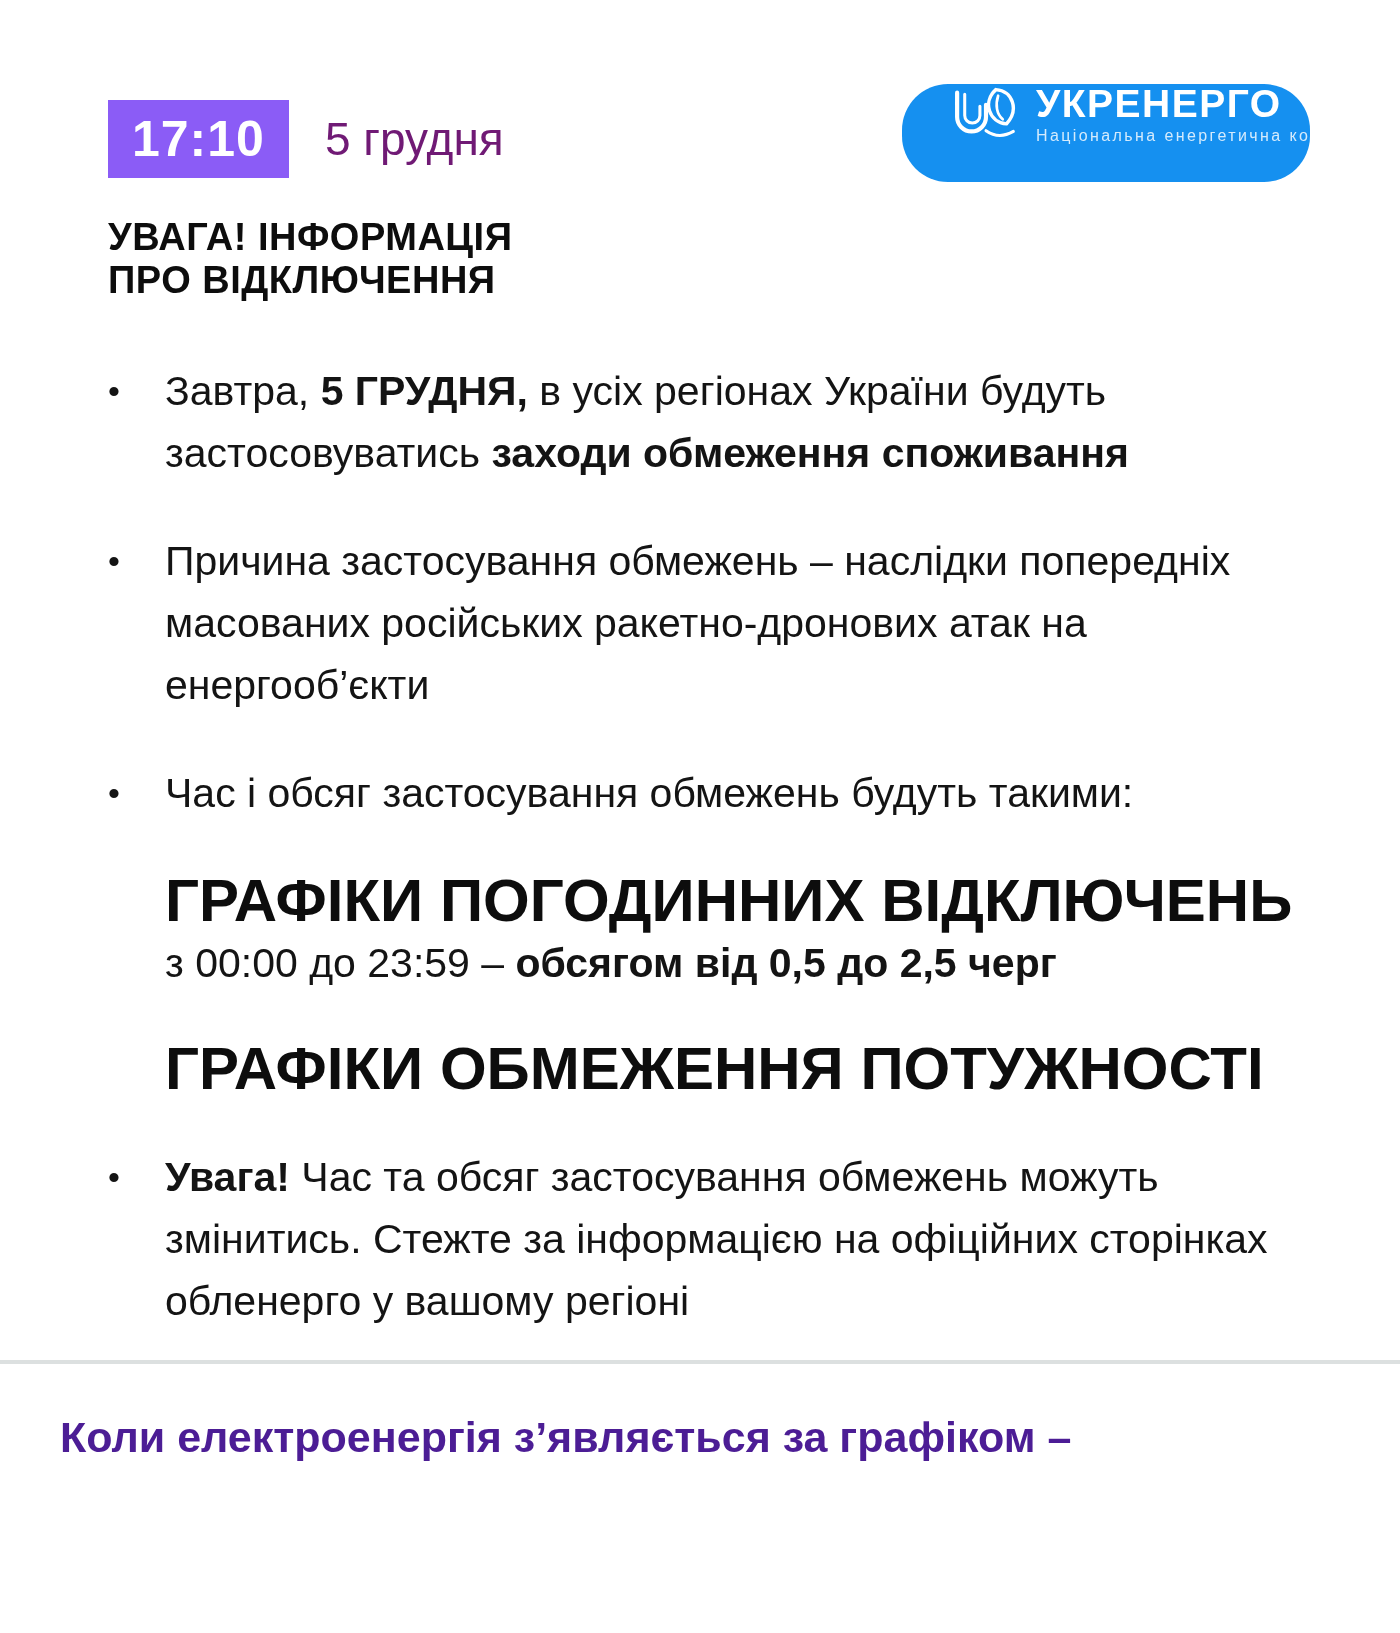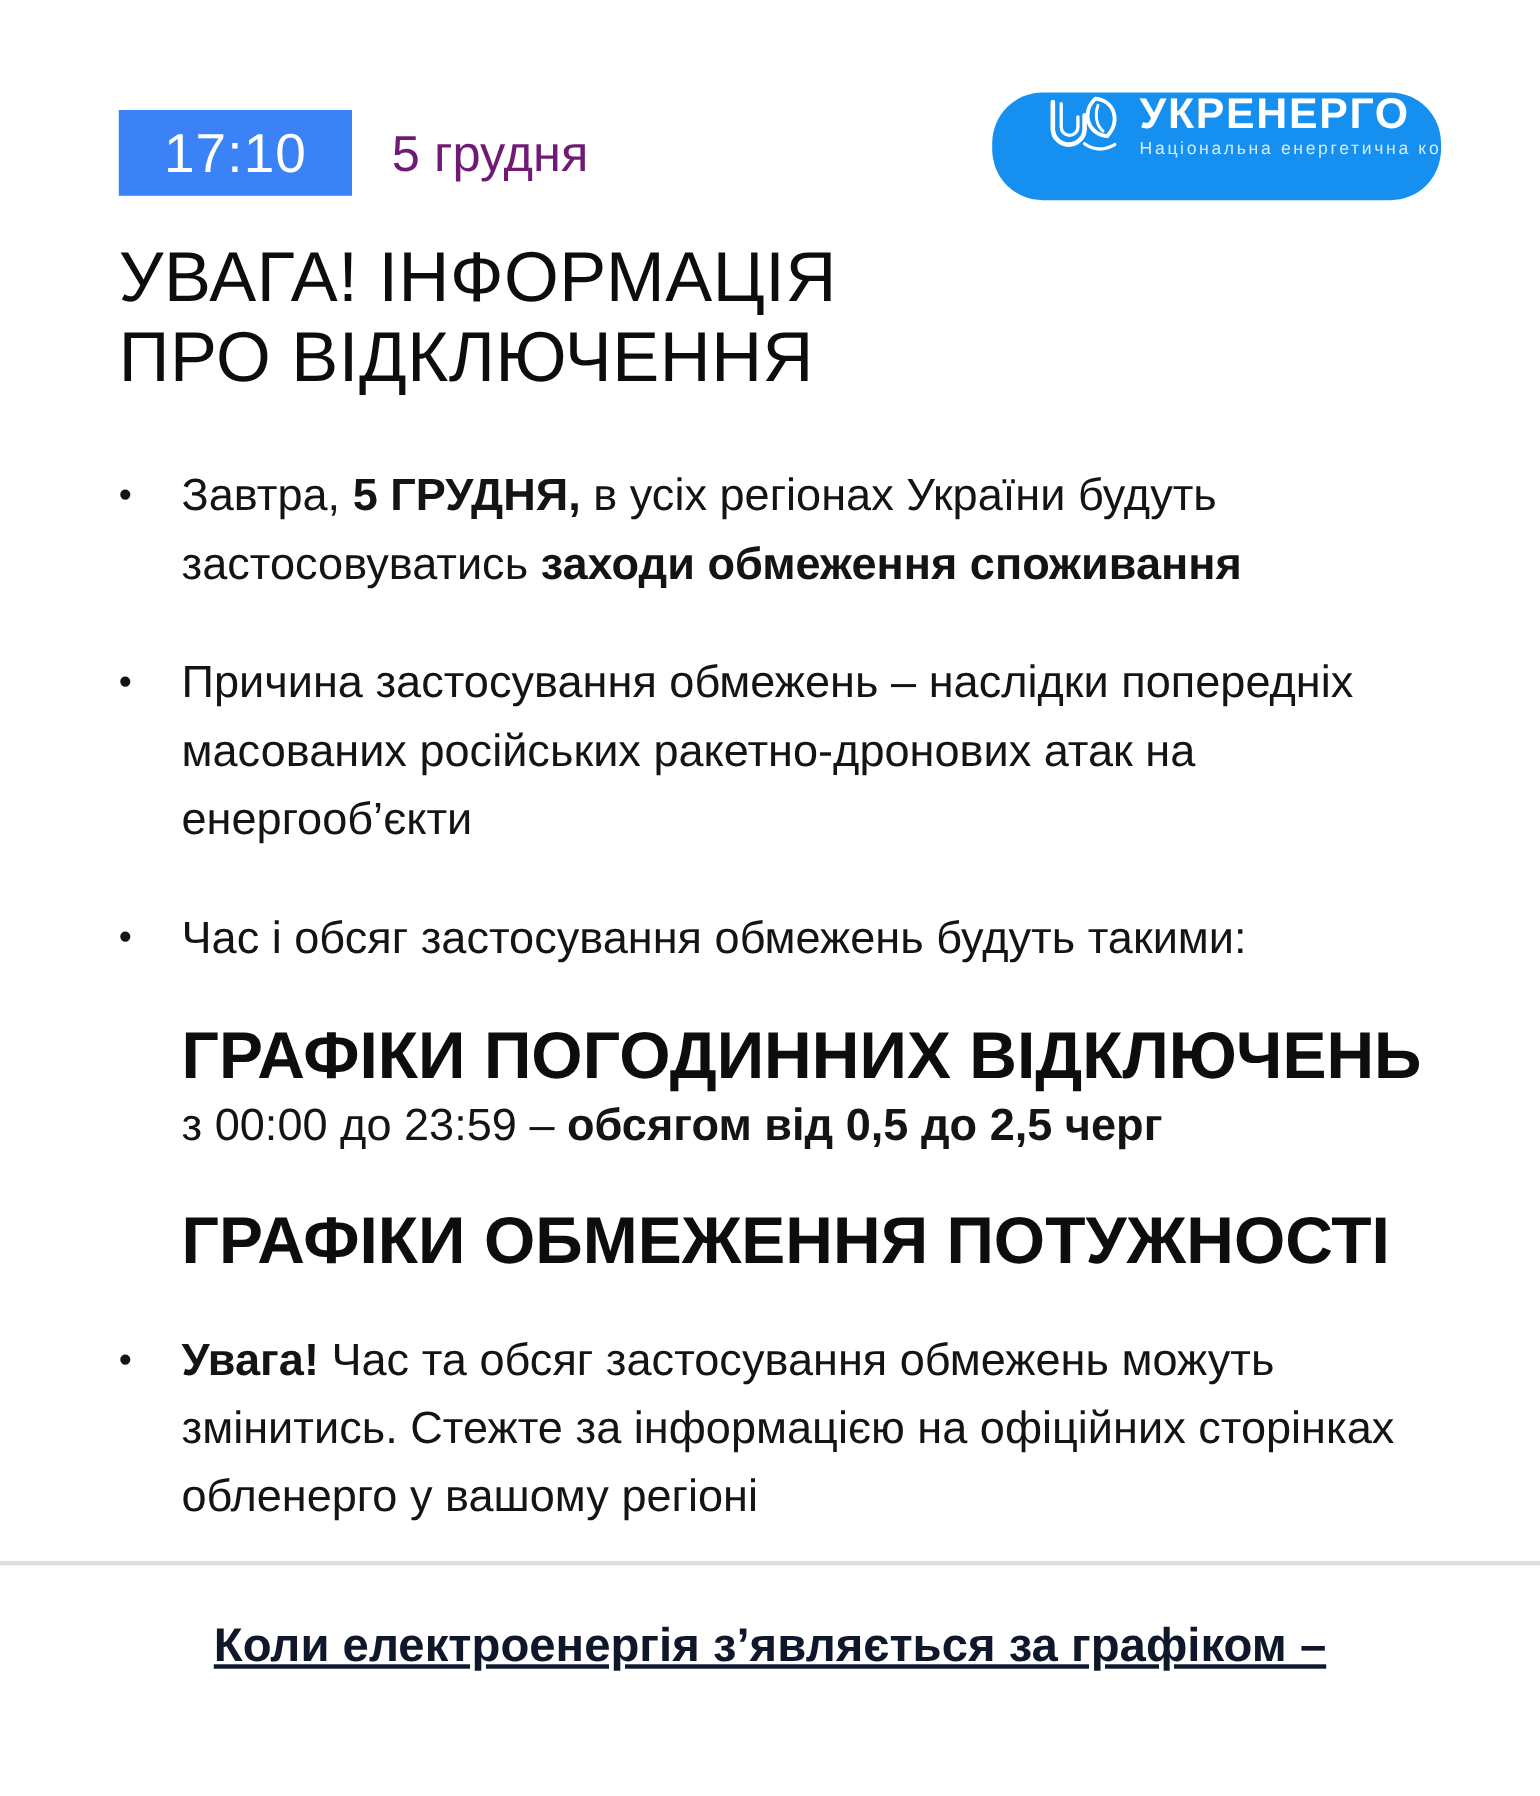--- a/index.html
+++ b/index.html
@@ -18,26 +18,26 @@
     box-sizing: border-box;
   }
 
   
   .header-row {
     display: flex;
     align-items: center;
     gap: 36px;
   }
   .time-badge {
-    background: #3b82f6;
+    background: #8b5cf6;
     color: #ffffff;
     font-size: 50px;
-    font-weight: normal;
+    font-weight: bold;
     line-height: 1;
-    padding: 14px 41px;
+    padding: 14px 24px;
     letter-spacing: 1px;
   }
   .date-label {
     font-size: 46px;
     line-height: 1;
     color: #701a75;
   }
 
   
   .logo-badge {
@@ -66,23 +66,23 @@
     color: rgba(255,255,255,0.82);
     font-size: 16px;
     letter-spacing: 2.4px;
     margin-top: 4px;
     white-space: nowrap;
   }
 
   
   .page-title {
     margin: 38px 0 0 0;
-    font-size: 64px;
+    font-size: 38px;
     line-height: 1.13;
-    font-weight: 400;
+    font-weight: 700;
     color: #0d0d0d;
     letter-spacing: 0.5px;
   }
 
   
   .bullet-list {
     list-style: none;
     margin: 58px 0 0 0;
     padding: 0;
   }
@@ -125,26 +125,25 @@
 
   
   .divider {
     width: 100%;
     height: 4px;
     background: #dce0e0;
     margin-top: 28px;
   }
   .footer-note {
     padding: 44px 60px 0 60px;
-    text-align: center;
-    color: #0f172a;
+    text-align: left;
+    color: #4c1d95;
     font-size: 43px;
     font-weight: bold;
     line-height: 58px;
-    text-decoration: underline;
   }
 </style>
 </head>
 <body>
 
 <div class="page">
   <div class="content">
 
     <div class="header-row">
       <div class="time-badge">

